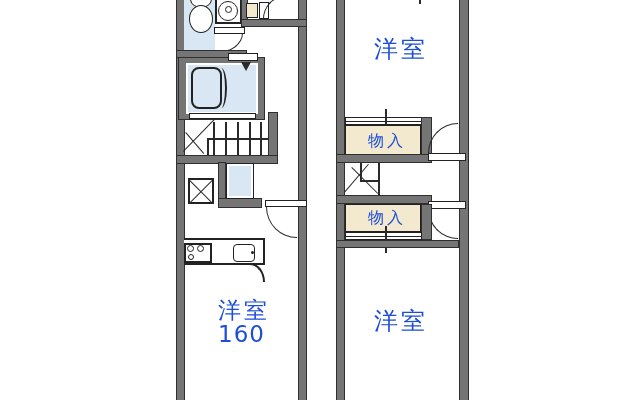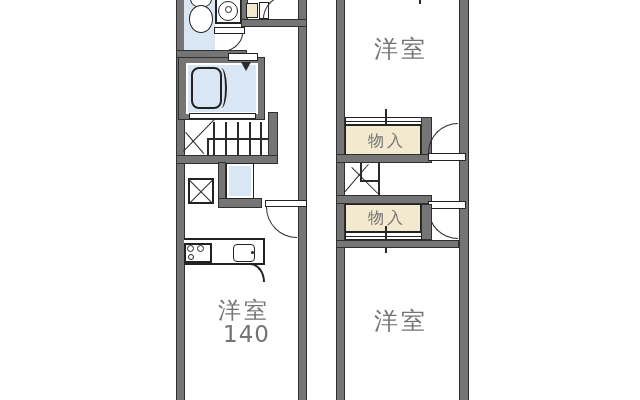--- a/index.html
+++ b/index.html
@@ -7,22 +7,22 @@
          font-family:"DejaVu Sans","Liberation Sans",sans-serif;}
   .abs{position:absolute;box-sizing:border-box;}
   .wall{position:absolute;box-sizing:border-box;background:#757575;border:1px solid #2f2f2f;}
   .fx{position:absolute;box-sizing:border-box;background:#fff;border:1.5px solid #222;}
   .blue{background:#d9e6f4;}
   .beige{background:#f2e9cf;}
   .line{position:absolute;background:#2a2a2a;}
   .dline{position:absolute;height:0;border-top:1.5px solid #2a2a2a;transform-origin:0 0;}
   .arc{position:absolute;box-sizing:border-box;border:0 solid #2a2a2a;background:transparent;}
   .leaf{position:absolute;box-sizing:border-box;background:#fff;border:1.2px solid #222;}
-  .label{position:absolute;color:#737373;white-space:nowrap;transform:translate(-50%,-50%);
-         letter-spacing:3px;line-height:1.05;text-align:right;}
+  .label{position:absolute;color:#1d4ed8;white-space:nowrap;transform:translate(-50%,-50%);
+         letter-spacing:3px;line-height:1.05;text-align:left;}
   .tri{position:absolute;width:0;height:0;border-left:5px solid transparent;
        border-right:5px solid transparent;border-top:9px solid #2a2a2a;}
 </style>
 </head>
 <body>
 
 <div id="stage">
 
   <div class="abs" style="left:0;top:0;width:0;height:0;">
 
@@ -87,21 +87,21 @@
     <div class="abs" style="left:250px;top:263px;width:15px;height:19px;background:#fff;border-top:2px solid #222;border-right:2px solid #222;border-top-right-radius:100% 100%;box-sizing:border-box;"></div>
     <div class="fx" style="left:184px;top:243px;width:28px;height:20px;border-width:2px;"></div>
     <div class="fx" style="left:187px;top:245px;width:7px;height:7px;border-radius:50%;"></div>
     <div class="fx" style="left:197px;top:245px;width:7px;height:7px;border-radius:50%;"></div>
     <div class="fx" style="left:188px;top:254px;width:6px;height:6px;border-radius:50%;"></div>
     <div class="fx" style="left:233px;top:244px;width:22px;height:18px;border-radius:4px;"></div>
     <div class="abs" style="left:251px;top:251px;width:3px;height:3px;background:#222;border-radius:50%;"></div>
 
     <div class="label" style="left:244px;top:322px;font-size:23px;">
       <div>洋室</div>
-      <div style="letter-spacing:1px;">140</div>
+      <div style="letter-spacing:1px;">160</div>
     </div>
   </div>
 
   <div class="abs" style="left:0;top:0;width:0;height:0;">
 
     <div class="wall" style="left:336px;top:-2px;width:9px;height:404px;"></div>
     <div class="wall" style="left:459px;top:-2px;width:10px;height:404px;"></div>
     <div class="line" style="left:419px;top:0;width:1.5px;height:4px;"></div>
 
     <div class="label" style="left:401px;top:50px;font-size:24px;">洋室</div>

